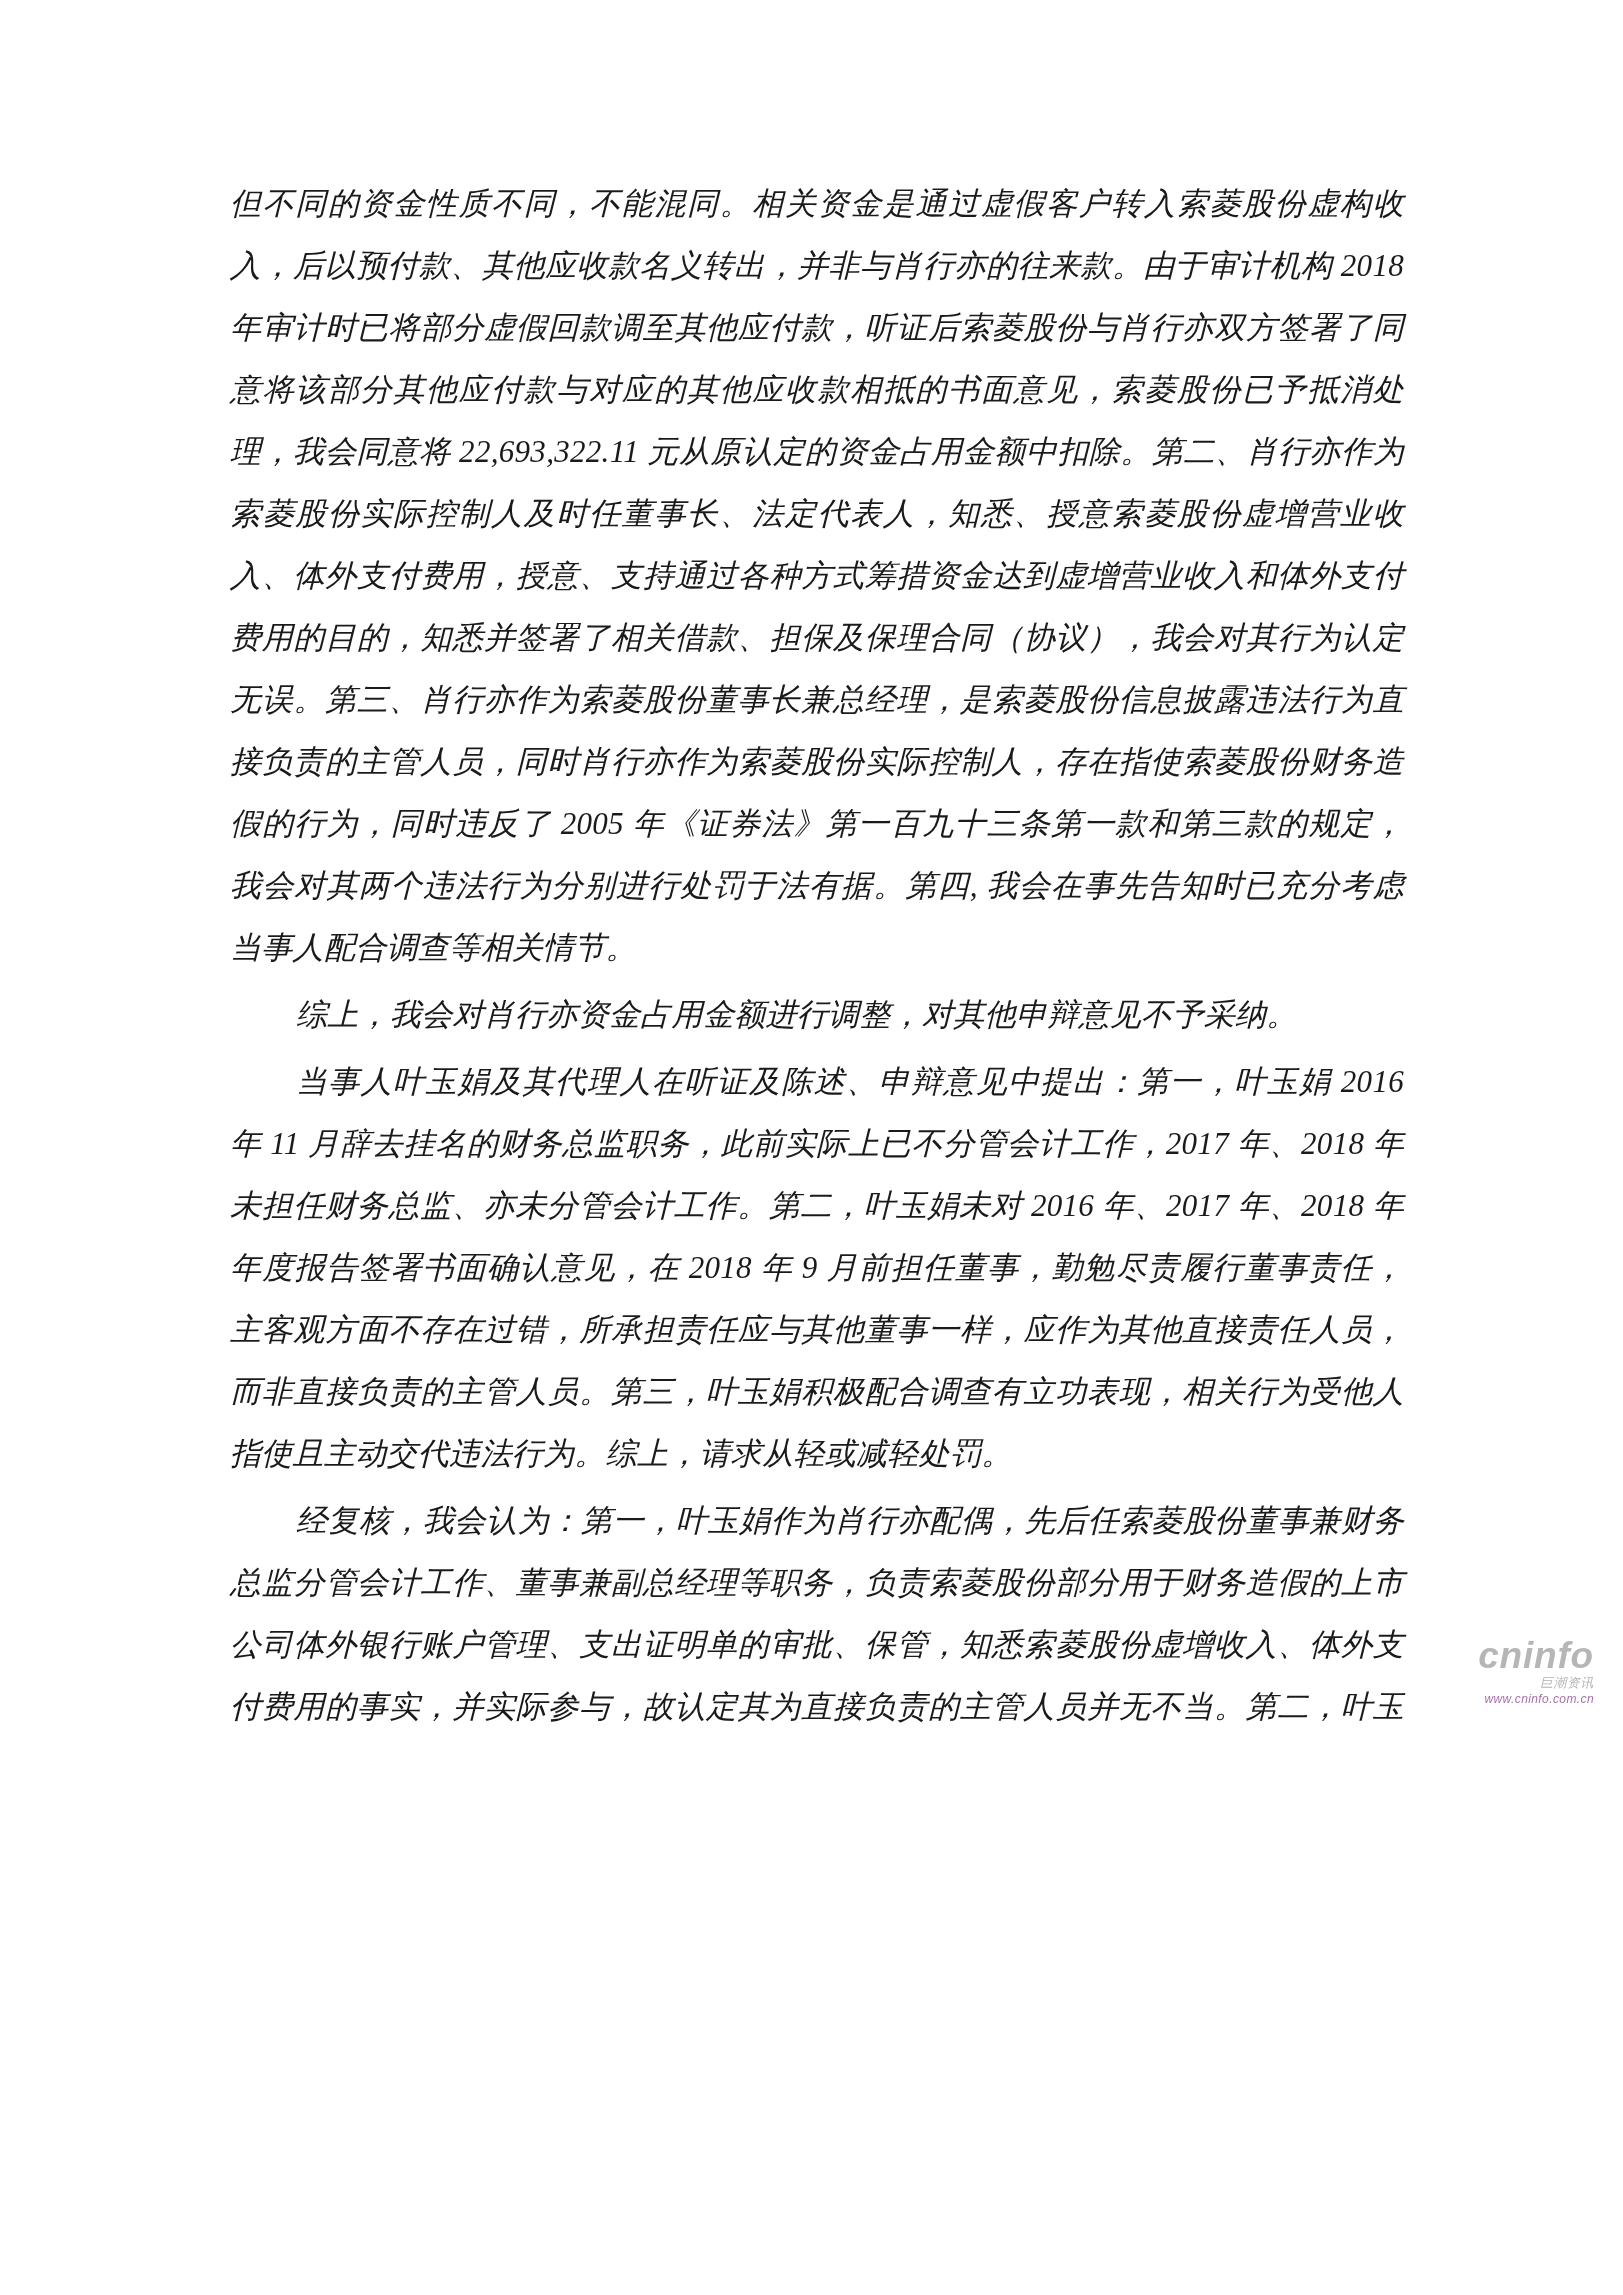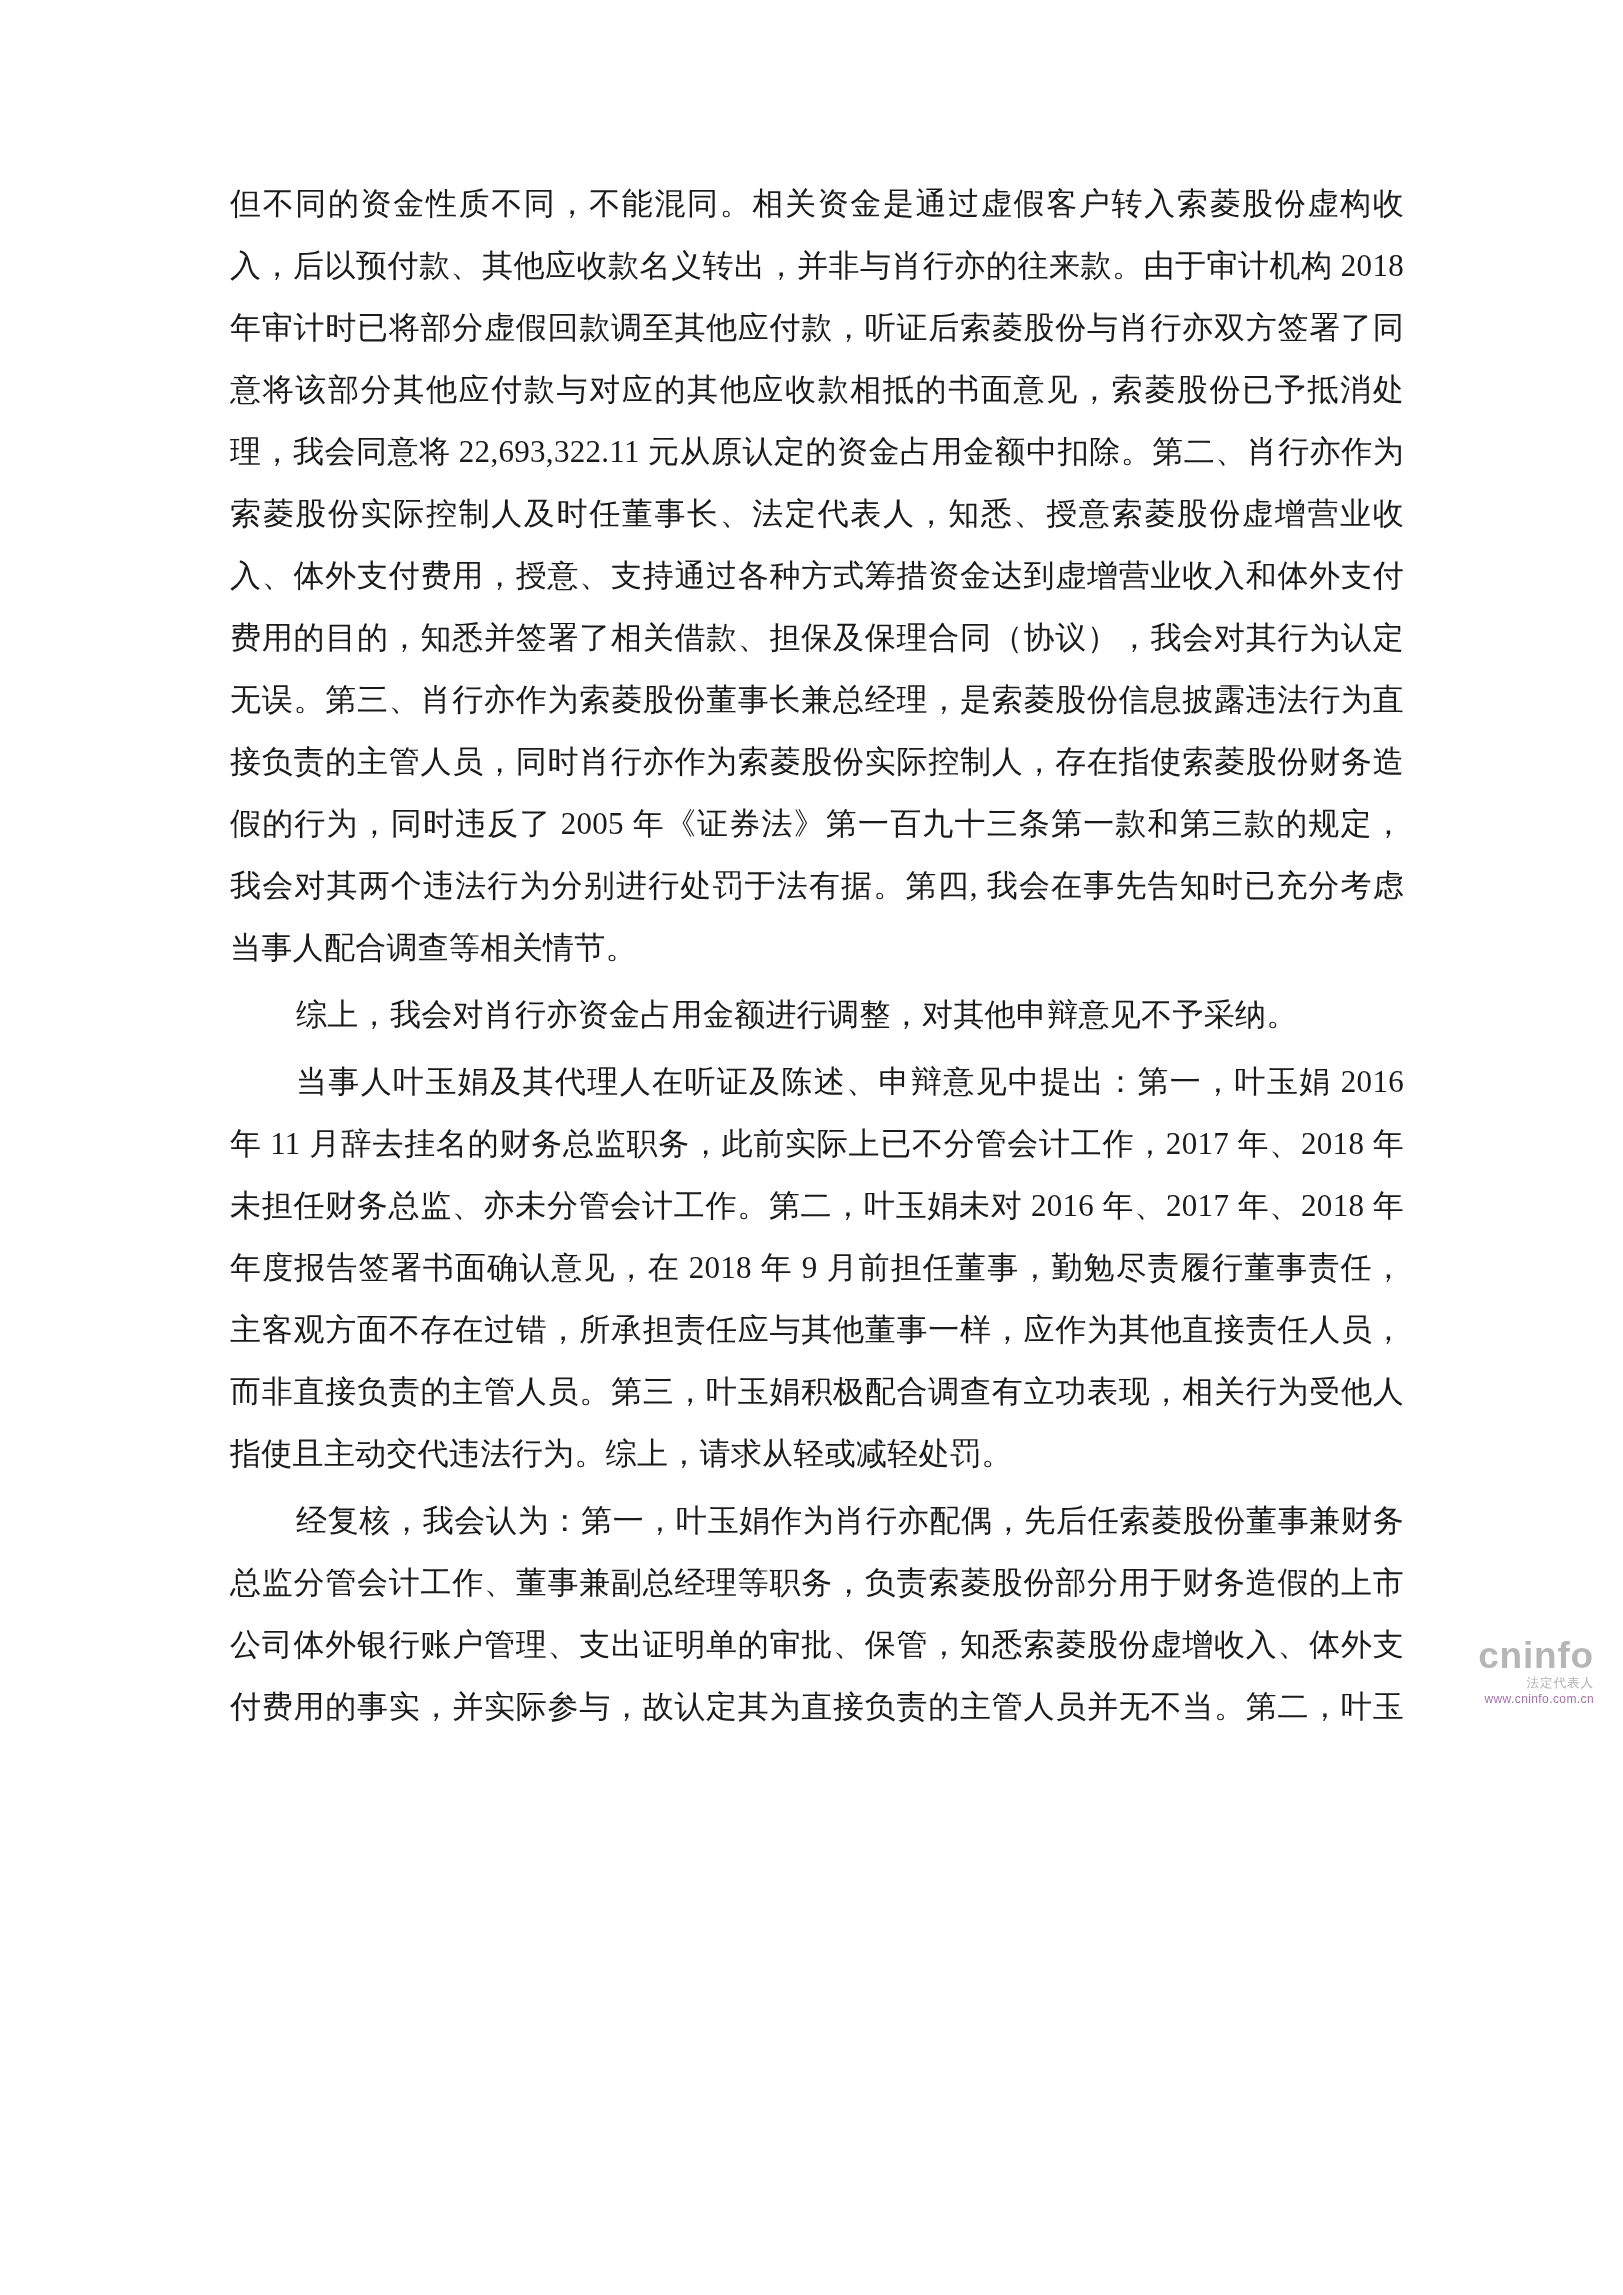--- a/index.html
+++ b/index.html
@@ -12,20 +12,21 @@
     font-family: "Liberation Serif", "DejaVu Serif", serif;
     color: #1a1a1a;
   }
   .page {
     position: relative;
     width: 1623px;
     height: 1731px;
     background: #ffffff;
     overflow: hidden;
     box-sizing: border-box;
+    font-style: italic;
   }
   .content {
     position: absolute;
     left: 230px;
     top: 173px;
     width: 1174px;
   }
   .para {
     font-size: 31px;
     line-height: 62px;
@@ -90,18 +91,18 @@
     <p class="para">但不同的资金性质不同，不能混同。相关资金是通过虚假客户转入索菱股份虚构收入，后以预付款、其他应收款名义转出，并非与肖行亦的往来款。由于审计机构 2018 年审计时已将部分虚假回款调至其他应付款，听证后索菱股份与肖行亦双方签署了同意将该部分其他应付款与对应的其他应收款相抵的书面意见，索菱股份已予抵消处理，我会同意将 22,693,322.11 元从原认定的资金占用金额中扣除。第二、肖行亦作为索菱股份实际控制人及时任董事长、法定代表人，知悉、授意索菱股份虚增营业收入、体外支付费用，授意、支持通过各种方式筹措资金达到虚增营业收入和体外支付费用的目的，知悉并签署了相关借款、担保及保理合同（协议），我会对其行为认定无误。第三、肖行亦作为索菱股份董事长兼总经理，是索菱股份信息披露违法行为直接负责的主管人员，同时肖行亦作为索菱股份实际控制人，存在指使索菱股份财务造假的行为，同时违反了 2005 年《证券法》第一百九十三条第一款和第三款的规定，我会对其两个违法行为分别进行处罚于法有据。第四, 我会在事先告知时已充分考虑当事人配合调查等相关情节。</p>
     <p class="para indent">综上，我会对肖行亦资金占用金额进行调整，对其他申辩意见不予采纳。</p>
     <p class="para indent">当事人叶玉娟及其代理人在听证及陈述、申辩意见中提出：第一，叶玉娟 2016 年 11 月辞去挂名的财务总监职务，此前实际上已不分管会计工作，2017 年、2018 年未担任财务总监、亦未分管会计工作。第二，叶玉娟未对 2016 年、2017 年、2018 年年度报告签署书面确认意见，在 2018 年 9 月前担任董事，勤勉尽责履行董事责任，主客观方面不存在过错，所承担责任应与其他董事一样，应作为其他直接责任人员，而非直接负责的主管人员。第三，叶玉娟积极配合调查有立功表现，相关行为受他人指使且主动交代违法行为。综上，请求从轻或减轻处罚。</p>
     <p class="para indent">经复核，我会认为：第一，叶玉娟作为肖行亦配偶，先后任索菱股份董事兼财务总监分管会计工作、董事兼副总经理等职务，负责索菱股份部分用于财务造假的上市公司体外银行账户管理、支出证明单的审批、保管，知悉索菱股份虚增收入、体外支付费用的事实，并实际参与，故认定其为直接负责的主管人员并无不当。第二，叶玉娟在索菱股份 2016 年和 2017 年年报书面确认意见上签字，在审议 2023 年和 2017 年年报的董事会决议和股东大会决议上签字。我会在责任认定及量罚时已综合考虑其所任职位、参与程度等因素。第三, 我会在事先告知时</p>
   </div>
 
   <div class="page-number">15</div>
 
   <div class="watermark">
     <div class="wm-main"><span>cninf</span><span>o</span></div>
-    <div class="wm-sub">法定代表人</div>
+    <div class="wm-sub">巨潮资讯</div>
     <div class="wm-sub2">www.cninfo.com.cn</div>
   </div>
 
 </div>
 
 
 </body></html>

